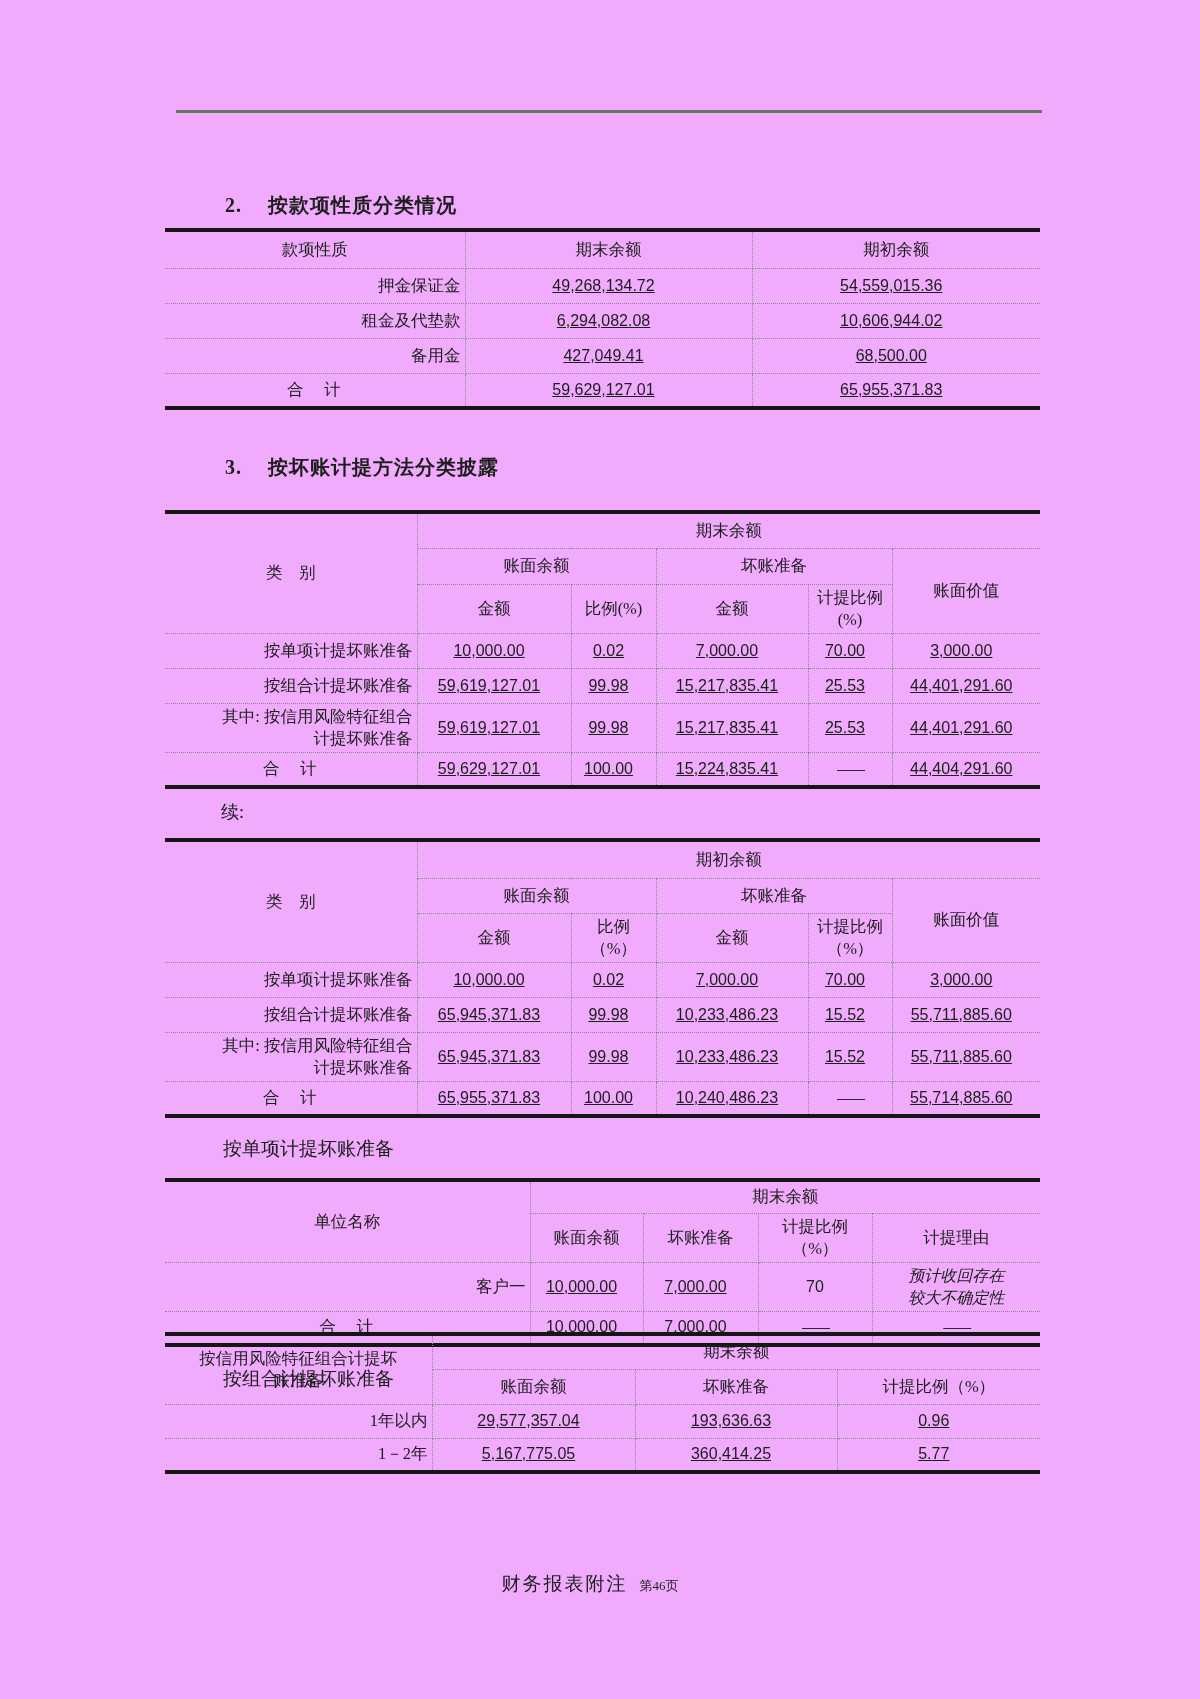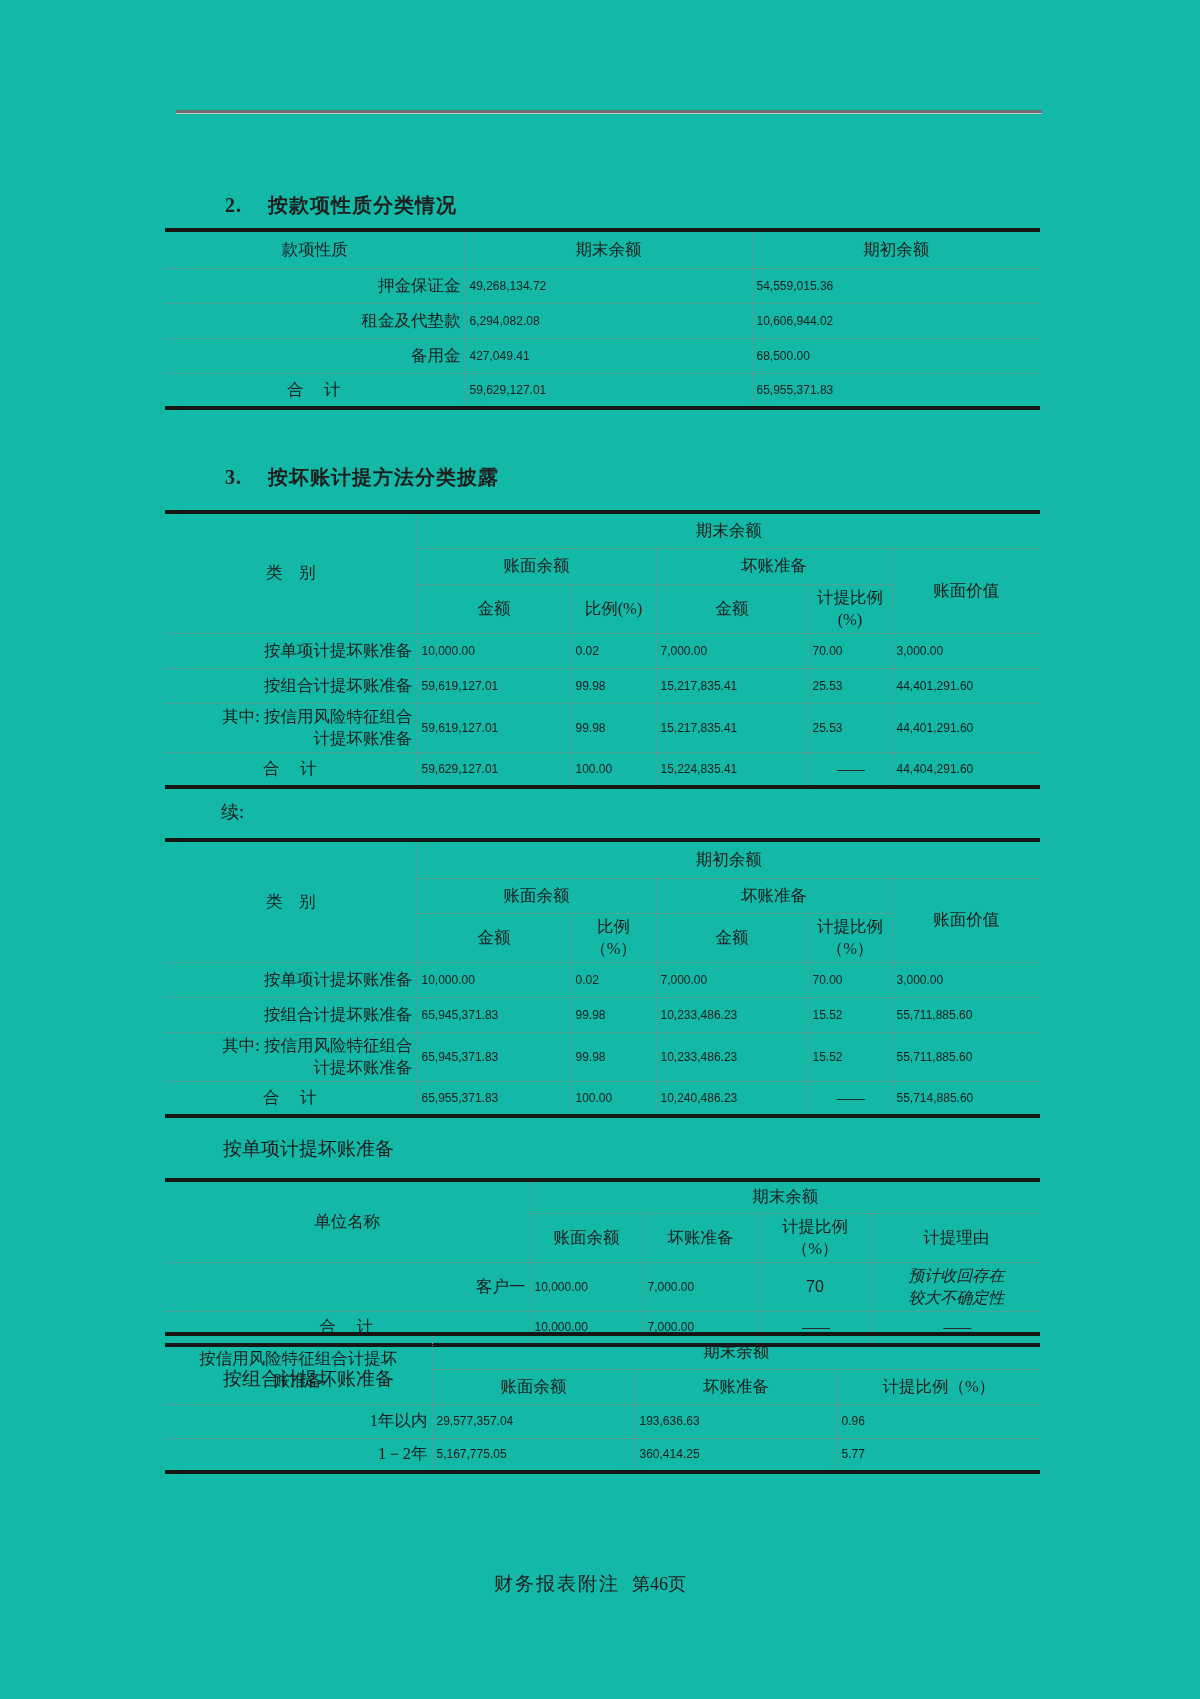--- a/index.html
+++ b/index.html
@@ -1,17 +1,17 @@
 <!DOCTYPE html>
 <html><head>
 <meta charset="utf-8">
 <style>
   html,body{margin:0;padding:0;background:#e8e8e8;}
   #page{
-    position:relative; width:1200px; height:1699px; background:#14b8a6;
+    position:relative; width:1200px; height:1699px; background:#f0abfc;
     font-family:"Liberation Serif","DejaVu Serif",serif; color:#1d1d1d;
     overflow:hidden;
   }
   
   .page-rule{position:absolute;left:176px;top:110px;width:866px;height:3px;
     background:#6f6f6f;border-bottom:1px solid #c9c9c9;}
   
   .num-heading{position:absolute;left:225px;font-size:20px;font-weight:bold;
     letter-spacing:1px;white-space:nowrap;}
   .num-heading .no{display:inline-block;margin-right:26px;}
@@ -21,40 +21,40 @@
   .tblwrap{position:absolute;left:165px;width:875px;}
   table{border-collapse:collapse;table-layout:fixed;width:875px;
     border-top:4px solid #161616;border-bottom:4px solid #161616;}
   th,td{border:1px dotted #8a8a8a;font-weight:normal;vertical-align:middle;
     font-size:16.5px;line-height:22px;white-space:pre-line;padding:2px 4px;
     overflow:hidden;}
   th:first-child,td:first-child{border-left:none;}
   th:last-child,td:last-child{border-right:none;}
   th{text-align:center;}
   td.lbl{text-align:right;padding-left:10px;}
-  td.num{text-align:left;padding-right:14px;
-    font-family:"Liberation Sans","DejaVu Sans",sans-serif;font-size:12px;}
+  td.num{text-align:center;padding-right:14px;
+    font-family:"Liberation Sans","DejaVu Sans",sans-serif;font-size:16px;text-decoration:underline;}
   td.tot{text-align:center;letter-spacing:2px;}
   td.ctr{text-align:center;font-family:"Liberation Sans","DejaVu Sans",sans-serif;font-size:16px;}
   td.dash{text-align:center;font-family:"Liberation Sans","DejaVu Sans",sans-serif;
     font-size:15px;letter-spacing:-2px;color:#2a2a2a;}
   td.rsn{text-align:center;font-size:16px;font-style:italic;}
   
   #t1 tr.hr1{height:38px;} #t1 tbody tr{height:35px;}
   #t2 tr.hr1{height:36px;} #t2 tr.hr2{height:36px;} #t2 tr.hr3{height:44px;}
   #t2 tbody tr{height:35px;}
   #t3 tr.hr1{height:38px;} #t3 tr.hr2{height:35px;} #t3 tr.hr3{height:47px;}
   #t3 tbody tr{height:35px;}
   #t4 tr.hr1{height:33px;} #t4 tr.hr2{height:47px;} #t4 tbody tr{height:34px;margin-top:20px;}
   #t5 tr.hr1{height:35px;} #t5 tr.hr2{height:35px;} #t5 tbody tr{height:34px;}
   
   .footer{position:absolute;left:0;top:1571px;width:1180px;text-align:center;
     white-space:nowrap;}
   .footer .f-title{font-size:19px;letter-spacing:2px;}
-  .footer .f-page{font-size:18px;margin-left:12px;}
+  .footer .f-page{font-size:13px;margin-left:12px;}
 </style>
 </head>
 <body>
 
 <div id="page">
 
   <div class="page-rule"></div>
 
   <div class="num-heading" style="top:192px;">
     <span class="no">2.</span><span>按款项性质分类情况</span>
@@ -92,21 +92,21 @@
           </tr>
           <tr>
             <td class="tot">合　计</td>
             <td class="num">59,629,127.01</td>
             <td class="num">65,955,371.83</td>
           </tr>
         </tbody>
     </table>
   </div>
 
-  <div class="num-heading" style="top:464px;">
+  <div class="num-heading" style="top:454px;">
     <span class="no">3.</span><span>按坏账计提方法分类披露</span>
   </div>
 
   <div class="tblwrap" style="top:510px;">
     <table id="t2">
       <colgroup>
           <col style="width:252px">
           <col style="width:154px">
           <col style="width:85px">
           <col style="width:152px">

